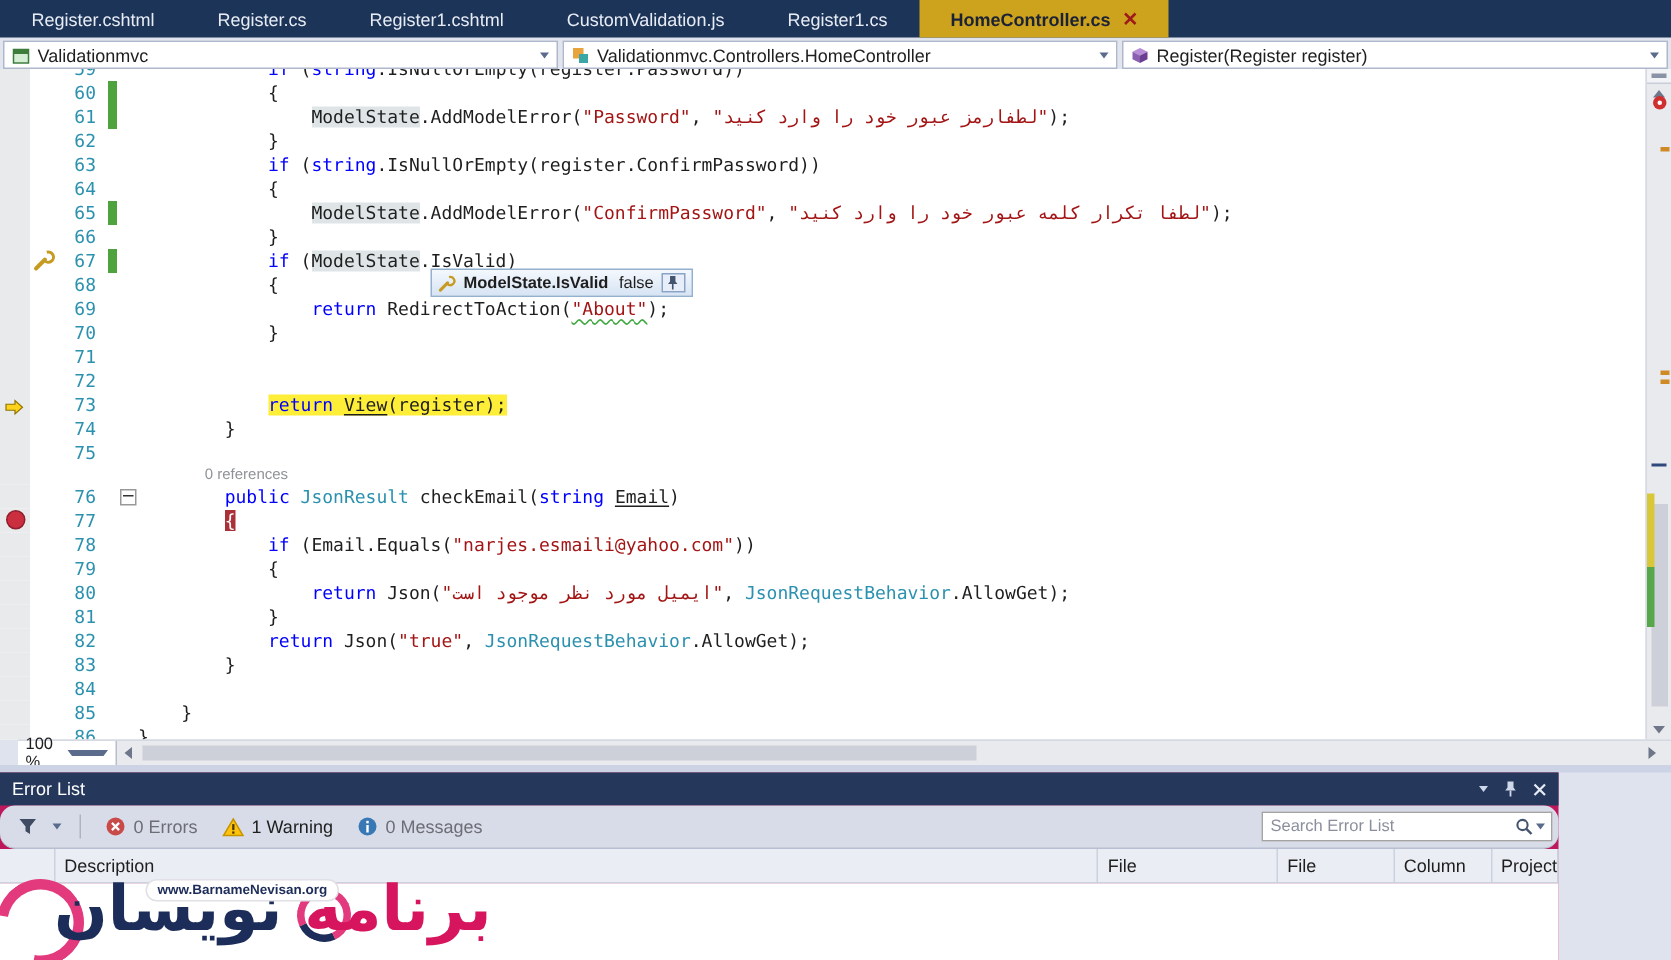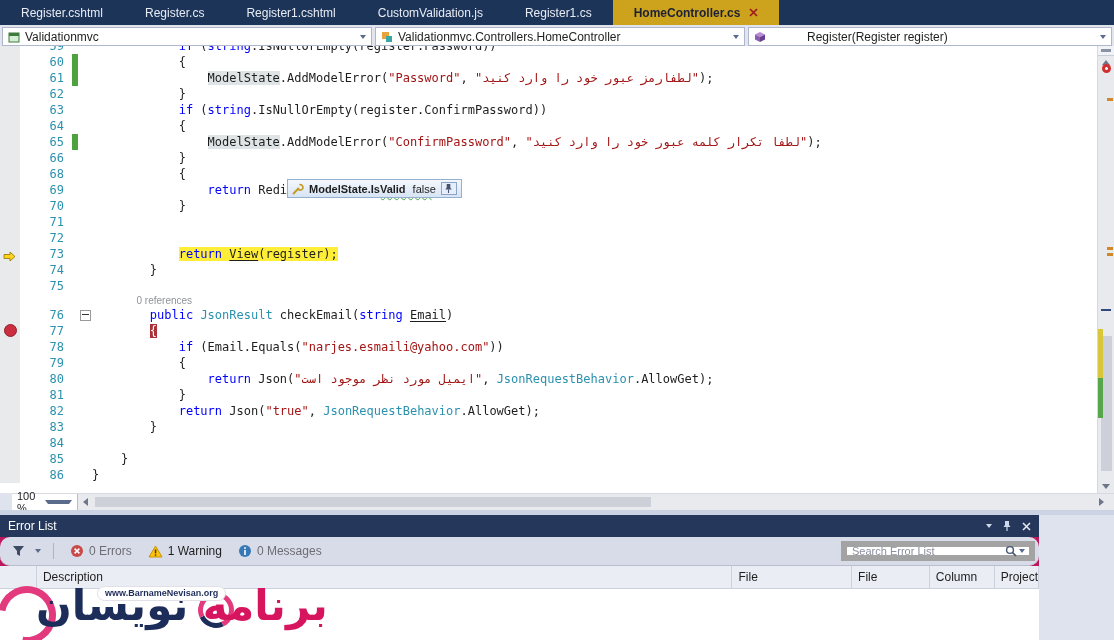--- a/index.html
+++ b/index.html
@@ -11,21 +11,21 @@
   
   .tabbar{position:absolute;left:0;top:0;width:1114px;height:25px;background:#1c3458;display:flex;align-items:stretch;}
   .tab{display:flex;align-items:center;padding:0 21px;font-size:12px;color:#e8ecf5;cursor:default;white-space:nowrap;}
   .tab.active{background:#cda21d;color:#1b2235;font-weight:bold;}
   .tab.active svg{margin-left:9px;}
   
   .navbar{position:absolute;left:0;top:26px;width:1114px;height:21px;background:#e2e4ee;display:flex;gap:3px;padding:1px 2px;box-sizing:border-box;}
   .combo{background:#fff;border:1px solid #aeb7cc;height:19px;display:flex;align-items:center;padding:0 5px;font-size:12px;color:#1e1e1e;box-sizing:border-box;}
   .combo .ctext{flex:1;white-space:nowrap;overflow:hidden;}
   .combo .cicon{margin-right:5px;display:flex;}
-  .combo1{width:370px;} .combo2{width:370px;} .combo3{flex:1;gap:36px;}
+  .combo1{width:370px;} .combo2{width:370px;} .combo3{flex:1;}
   .chev{width:0;height:0;border-left:3.5px solid transparent;border-right:3.5px solid transparent;border-top:4px solid #5a6b8c;margin-left:6px;}
   
   .editor{position:absolute;left:0;top:46px;width:1097px;height:447px;background:#fff;overflow:hidden;}
   .row{display:flex;height:16px;position:relative;}
   .bpm{width:20px;flex:none;background:#e9eaeb;position:relative;}
   .num{width:52px;flex:none;text-align:right;padding-right:8px;box-sizing:border-box;color:#2b91af;font:12px/16px "DejaVu Sans Mono",monospace;}
   .chg{width:6px;flex:none;}
   .chg.on{background:#4ea33e;}
   .fold{width:14px;flex:none;display:flex;align-items:center;justify-content:center;}
   .foldbox{width:9px;height:9px;border:1px solid #999;background:#fff;position:relative;display:block;}
@@ -77,21 +77,21 @@
   .el-title{height:22px;background:#25385c;color:#fff;display:flex;align-items:center;padding:0 8px;font-size:12px;}
   .el-title .t{flex:1;}
   .el-ticon{margin-left:10px;display:flex;align-items:center;cursor:default;}
   .el-title .chev{border-top-color:#cfd8ea;margin:0;}
   .el-toolbar{height:28px;background:#d8dce8;border-bottom:1px solid #b9bfd0;display:flex;align-items:center;padding:0 8px;position:relative;border-radius:10px;}
   .el-filter{display:flex;align-items:center;gap:4px;padding:2px 4px;}
   .el-sep{width:1px;height:16px;background:#aeb3c4;margin:0 8px;}
   .el-count{display:flex;align-items:center;gap:5px;background:none;border:none;font-size:12px;padding:2px 8px;font-family:"Liberation Sans",sans-serif;}
   .el-count.dim span{color:#6d6d75;}
   .el-count.strong span{color:#1e1e1e;}
-  .el-search{position:absolute;right:4px;top:4px;width:194px;height:20px;background:#fff;border:6px solid #a3a3a3;display:flex;align-items:center;box-sizing:border-box;}
+  .el-search{position:absolute;right:4px;top:4px;width:194px;height:20px;background:#fff;border:1px solid #a3a3a3;display:flex;align-items:center;box-sizing:border-box;}
   .el-search input{flex:1;border:none;outline:none;font-size:11px;padding:0 5px;color:#1e1e1e;font-family:"Liberation Sans",sans-serif;background:transparent;}
   .el-search input::placeholder{color:#8b8e9d;}
   .el-search .chev{margin:0 4px 0 2px;}
   .el-header{height:22px;background:#ebedf4;border-bottom:1px solid #ccd1de;display:flex;font-size:12px;color:#1e1e1e;align-items:stretch;}
   .el-cell{border-right:1px solid #ccd1de;display:flex;align-items:center;padding-left:6px;box-sizing:border-box;}
   .el-body{height:53px;background:#fff;}
   
   .watermark{position:absolute;left:2px;top:582px;width:382px;height:58px;z-index:50;pointer-events:none;}
   .wm-ring{position:absolute;left:-4px;top:4px;width:44px;height:44px;border:7px solid #e23a7c;border-radius:50%;border-left-color:transparent;transform:rotate(-35deg);}
   .wm-ring2{position:absolute;left:196px;top:10px;width:26px;height:26px;border:5px solid #e23a7c;border-radius:50%;border-bottom-color:#1d2d5a;transform:rotate(20deg);}
@@ -211,20 +211,31 @@
         <div class="chg on"></div>
         <div class="fold"></div>
         <div class="codeln" style="padding-left: 16ch;"><span class="tk-hl">ModelState</span><span class="tk-p">.AddModelError(</span><span class="tk-s">"ConfirmPassword"</span><span class="tk-p">, </span><span class="tk-s">"لطفا تکرار کلمه عبور خود را وارد کنید"</span><span class="tk-p">);</span></div>
       </div>
       <div class="row">
         <div class="bpm"></div>
         <div class="num">66</div>
         <div class="chg"></div>
         <div class="fold"></div>
         <div class="codeln" style="padding-left: 12ch;"><span class="tk-p">}</span></div>
+      </div>
+      <div class="row">
+        <div class="bpm"></div>
+        <div class="num">67</div>
+        <div class="chg on"></div>
+        <div class="fold"></div>
+        <div class="codeln" style="padding-left: 12ch;"><span class="tk-k">if</span><span class="tk-p"> (</span><span class="tk-hl">ModelState</span><span class="tk-p">.IsValid)</span></div>
+        <span class="wrench-wrap"><svg width="15" height="15" viewBox="0 0 15 15">
+            <path d="M2 13 L8 7" stroke="#c79b22" stroke-width="2.6" stroke-linecap="round"></path>
+            <path d="M9.2 2.2 a3.4 3.4 0 1 1 -1.4 5.6" fill="none" stroke="#c79b22" stroke-width="2"></path>
+          </svg></span>
       </div>
       <div class="row">
         <div class="bpm"></div>
         <div class="num">68</div>
         <div class="chg"></div>
         <div class="fold"></div>
         <div class="codeln" style="padding-left: 12ch;"><span class="tk-p">{</span></div>
       </div>
       <div class="row">
         <div class="bpm"></div>

